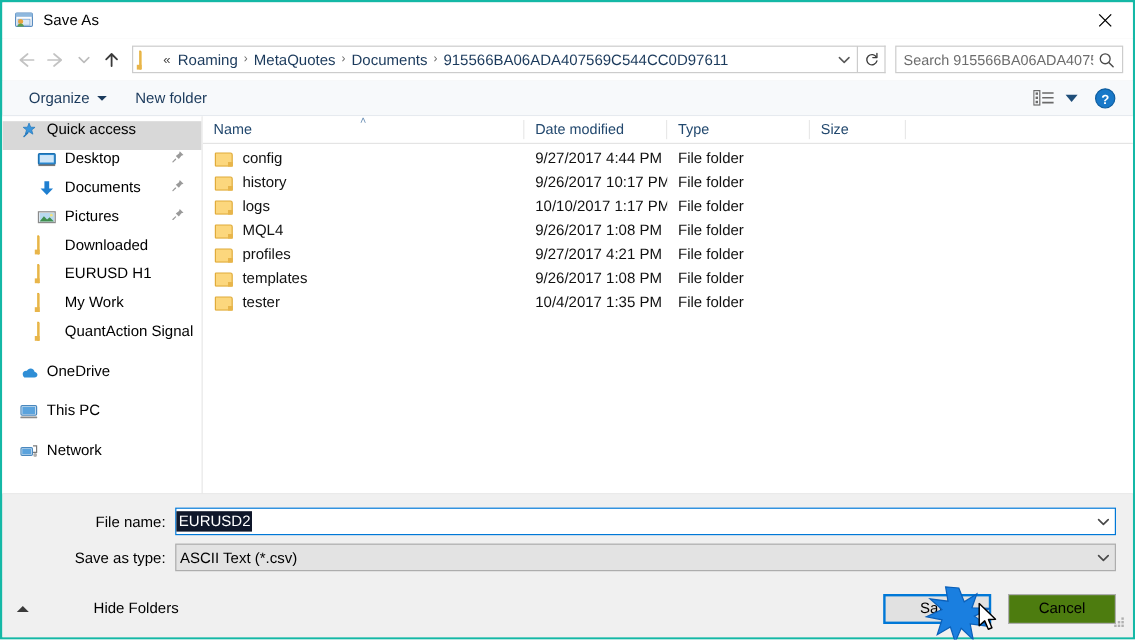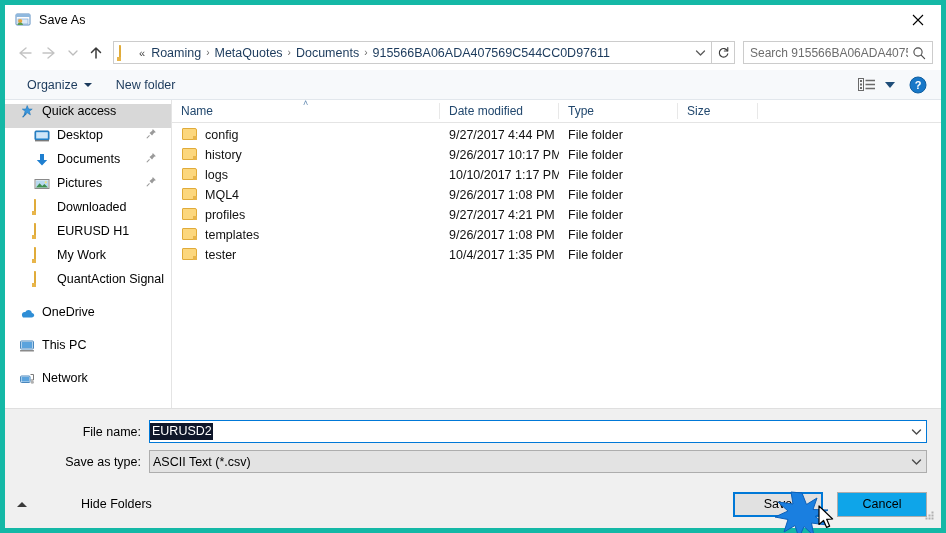--- a/index.html
+++ b/index.html
@@ -11,21 +11,21 @@
     font-family: "Liberation Sans", sans-serif;
     font-size: 12px;
     color: #1b1b1b;
     overflow: hidden;
     -webkit-font-smoothing: antialiased;
   }
   .dialog {
     position: relative;
     width: 946px; height: 533px;
     background: #f0f0f0;
-    border: 5px solid #14b8a6;
+    border: 2px solid #14b8a6;
     box-sizing: border-box;
     display: flex;
     flex-direction: column;
   }
 
   
   .titlebar {
     height: 30px; min-height: 30px;
     background: #ffffff;
     display: flex; align-items: center;
@@ -214,21 +214,21 @@
   .col-date { width: 119px; }
   .col-type { width: 119px; }
   .col-size { width: 80px; }
   .rows { padding-top: 2px; }
   .row {
     height: 20px;
     display: flex; align-items: center;
     font-size: 12.5px; color: #111;
   }
   .cell { box-sizing: border-box; white-space: nowrap; overflow: hidden; }
-  .cell-name { width: 268px; display:flex; align-items:flex-start; padding-left: 10px; }
+  .cell-name { width: 268px; display:flex; align-items:flex-end; padding-left: 10px; }
   .cell-name .fname { margin-left: 8px; }
   .cell-date { width: 119px; padding-left: 9px; }
   .cell-type { width: 119px; padding-left: 9px; }
   .cell-size { width: 80px; padding-left: 9px; }
 
   
   .form {
     background: #f0f0f0;
     padding: 11px 0 0 0;
     flex: none;
@@ -292,21 +292,21 @@
     border-right: 5px solid transparent;
     border-bottom: 5px solid #3a3a3a;
     margin-right: 8px;
   }
   .btns { margin-left: auto; display: flex; align-items: center; }
   .btn {
     width: 90px; height: 25px;
     font-size: 12.5px; color: #000;
     display: flex; align-items: center; justify-content: center;
     box-sizing: border-box;
-    background: #0ea5e9;
+    background: #4d7c0f;
     border: 1px solid #adadad;
   }
   .btn.primary {
     background: #e1e1e1;
     border: 2px solid #0078d7;
     margin-right: 14px;
   }
   .grip { position: absolute; right: 5px; bottom: 4px; }
 
   

